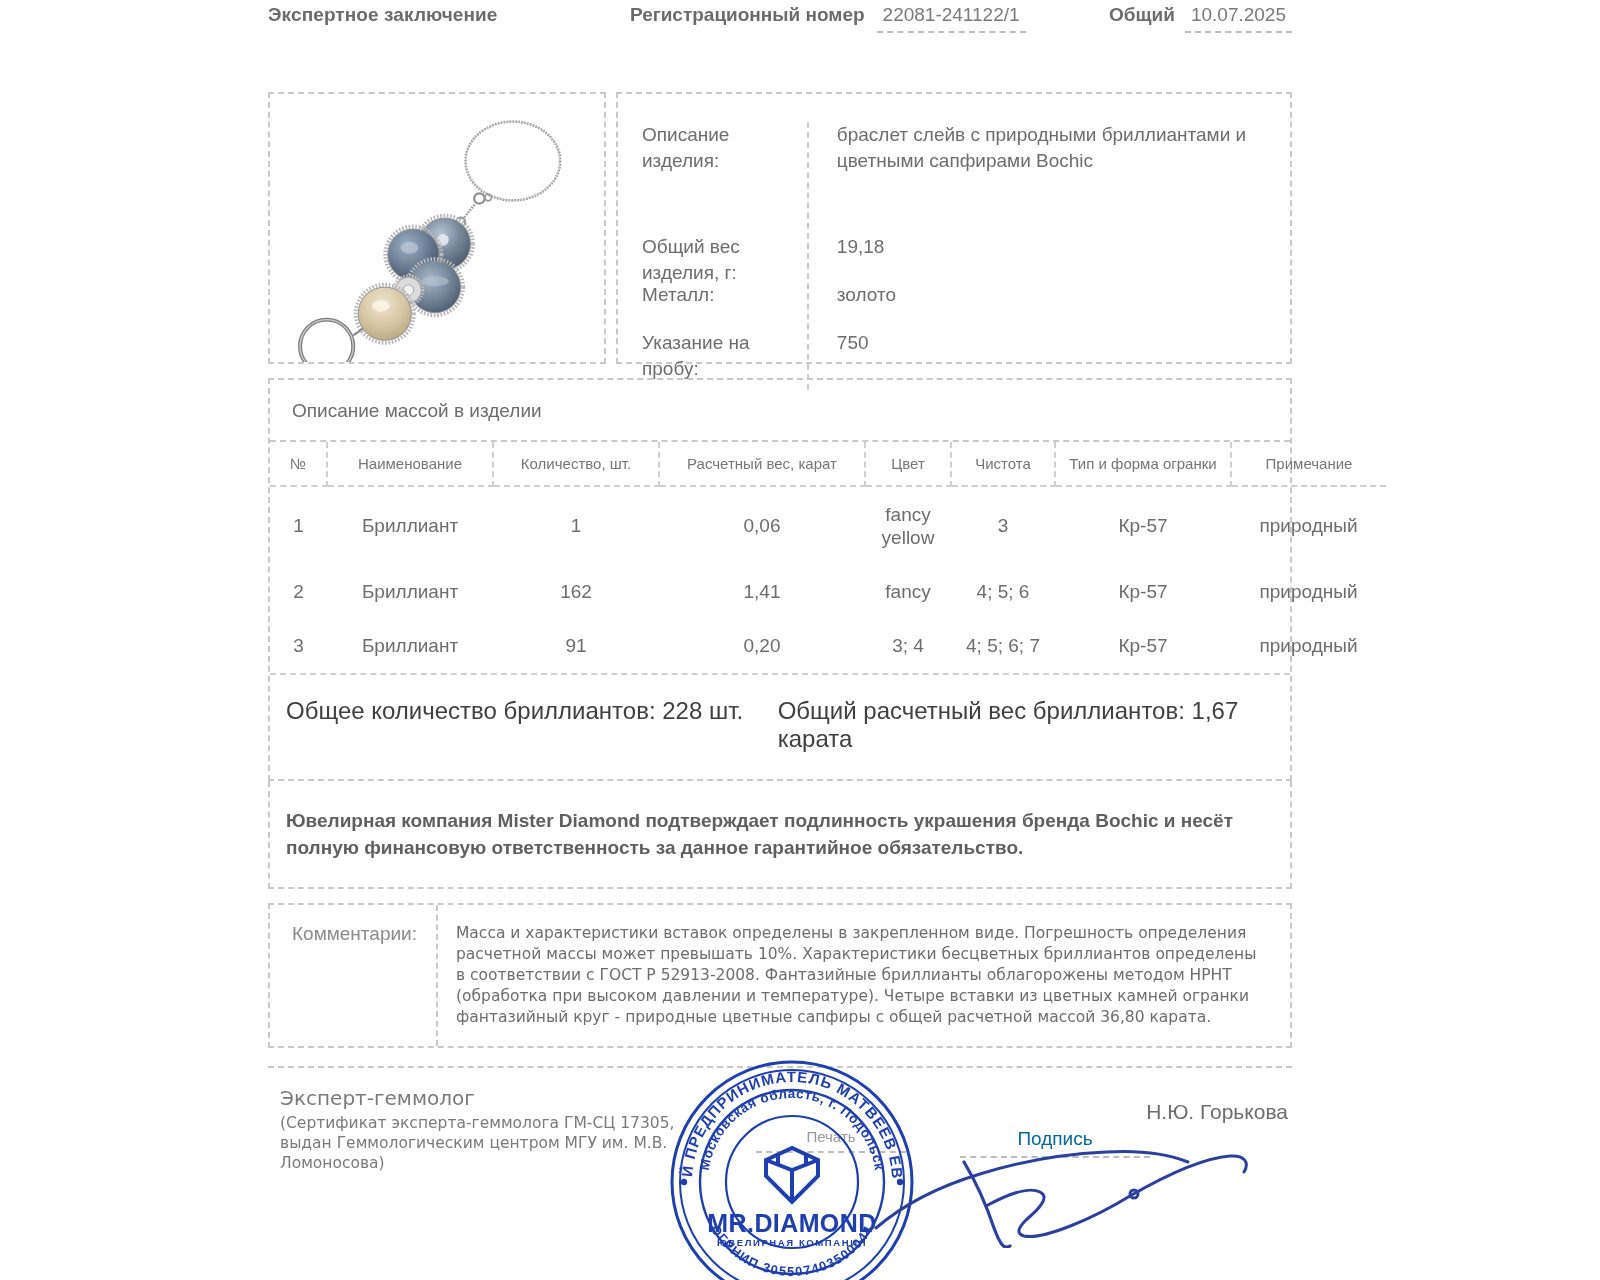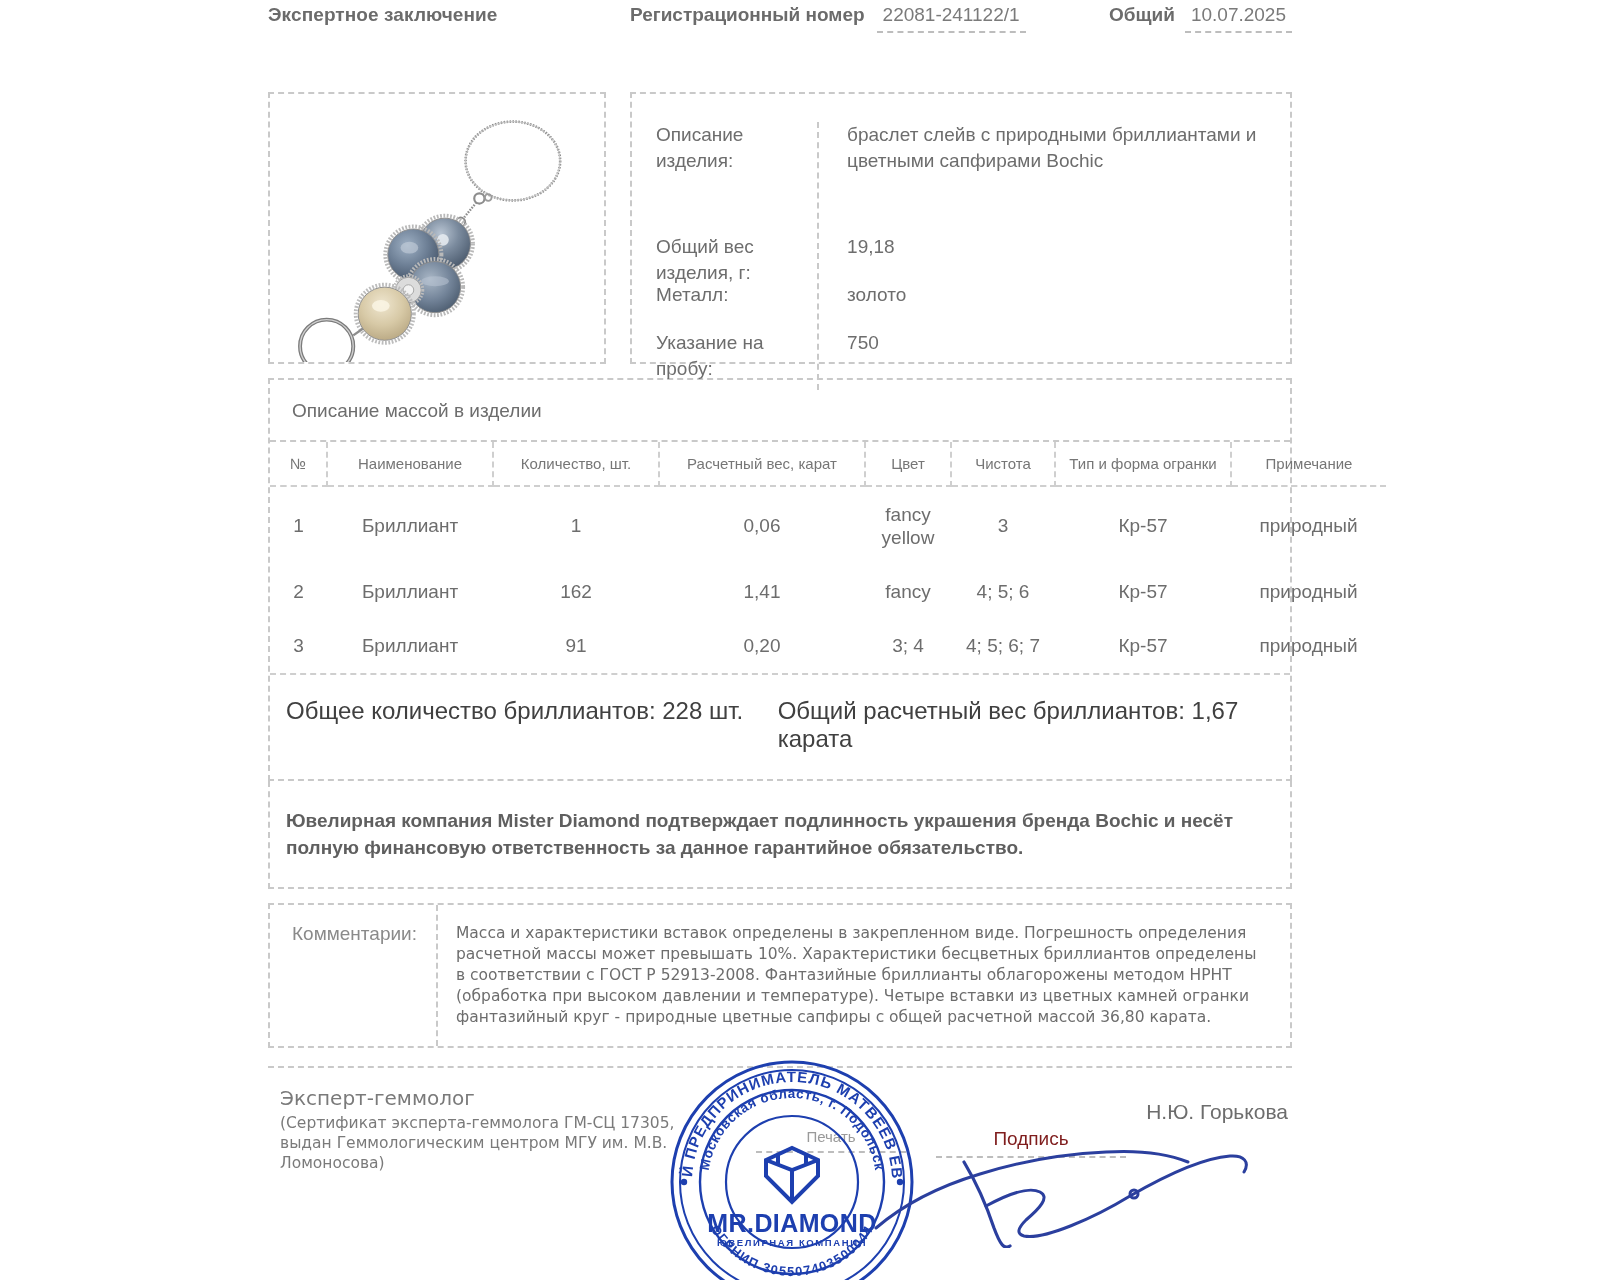--- a/index.html
+++ b/index.html
@@ -54,21 +54,21 @@
   }
   .hdr-date-label {
     font-weight: bold;
     color: #6b6b6b;
     margin-right: 10px;
   }
 
   
   .top-row {
     display: flex;
-    gap: 24px;
+    gap: 10px;
     height: 272px;
   }
   .photo-box {
     width: 338px;
     border: 2px dashed #c9c9c9;
     box-sizing: border-box;
     position: relative;
     overflow: hidden;
   }
   .desc-box {
@@ -221,24 +221,24 @@
     top: 60px;
     font-size: 15px;
     color: #9a9a9a;
     border-bottom: 2px dashed #bdbdbd;
     padding-bottom: 6px;
     width: 150px;
     text-align: center;
   }
   .sign-caption {
     position: absolute;
-    left: 668px;
+    left: 692px;
     top: 60px;
     font-size: 19px;
-    color: #7f1d1d;
+    color: #0369a1;
     border-bottom: 2px dashed #bdbdbd;
     padding-bottom: 6px;
     width: 190px;
     text-align: center;
   }
   .signer-name {
     position: absolute;
     right: 4px;
     top: 32px;
     font-size: 21px;

